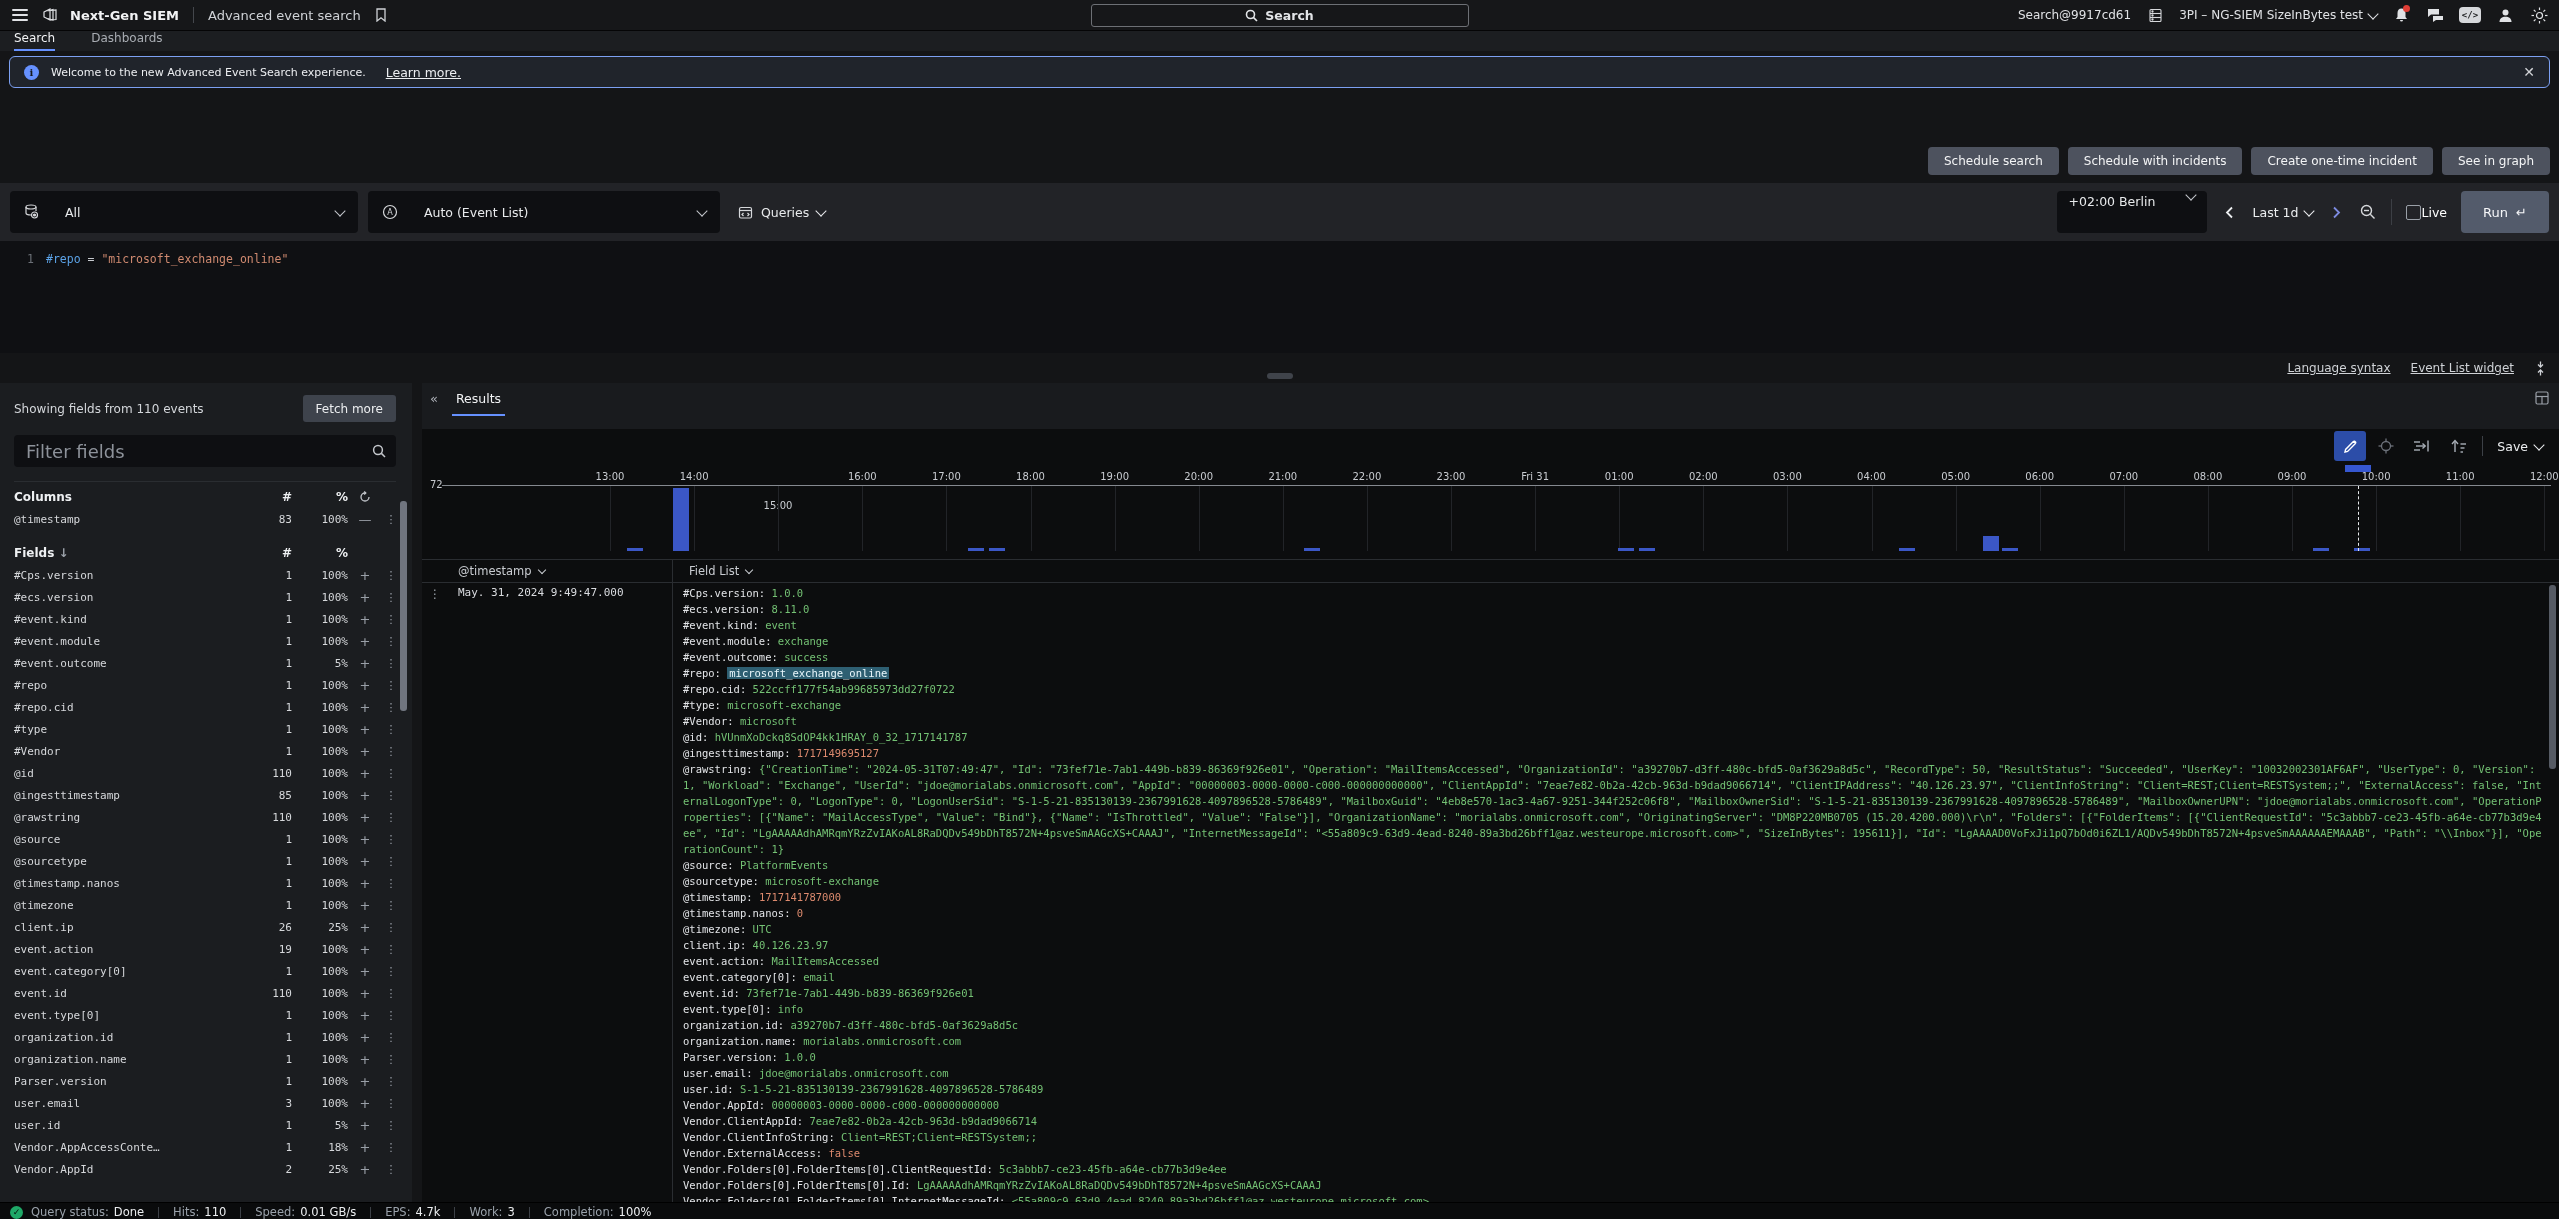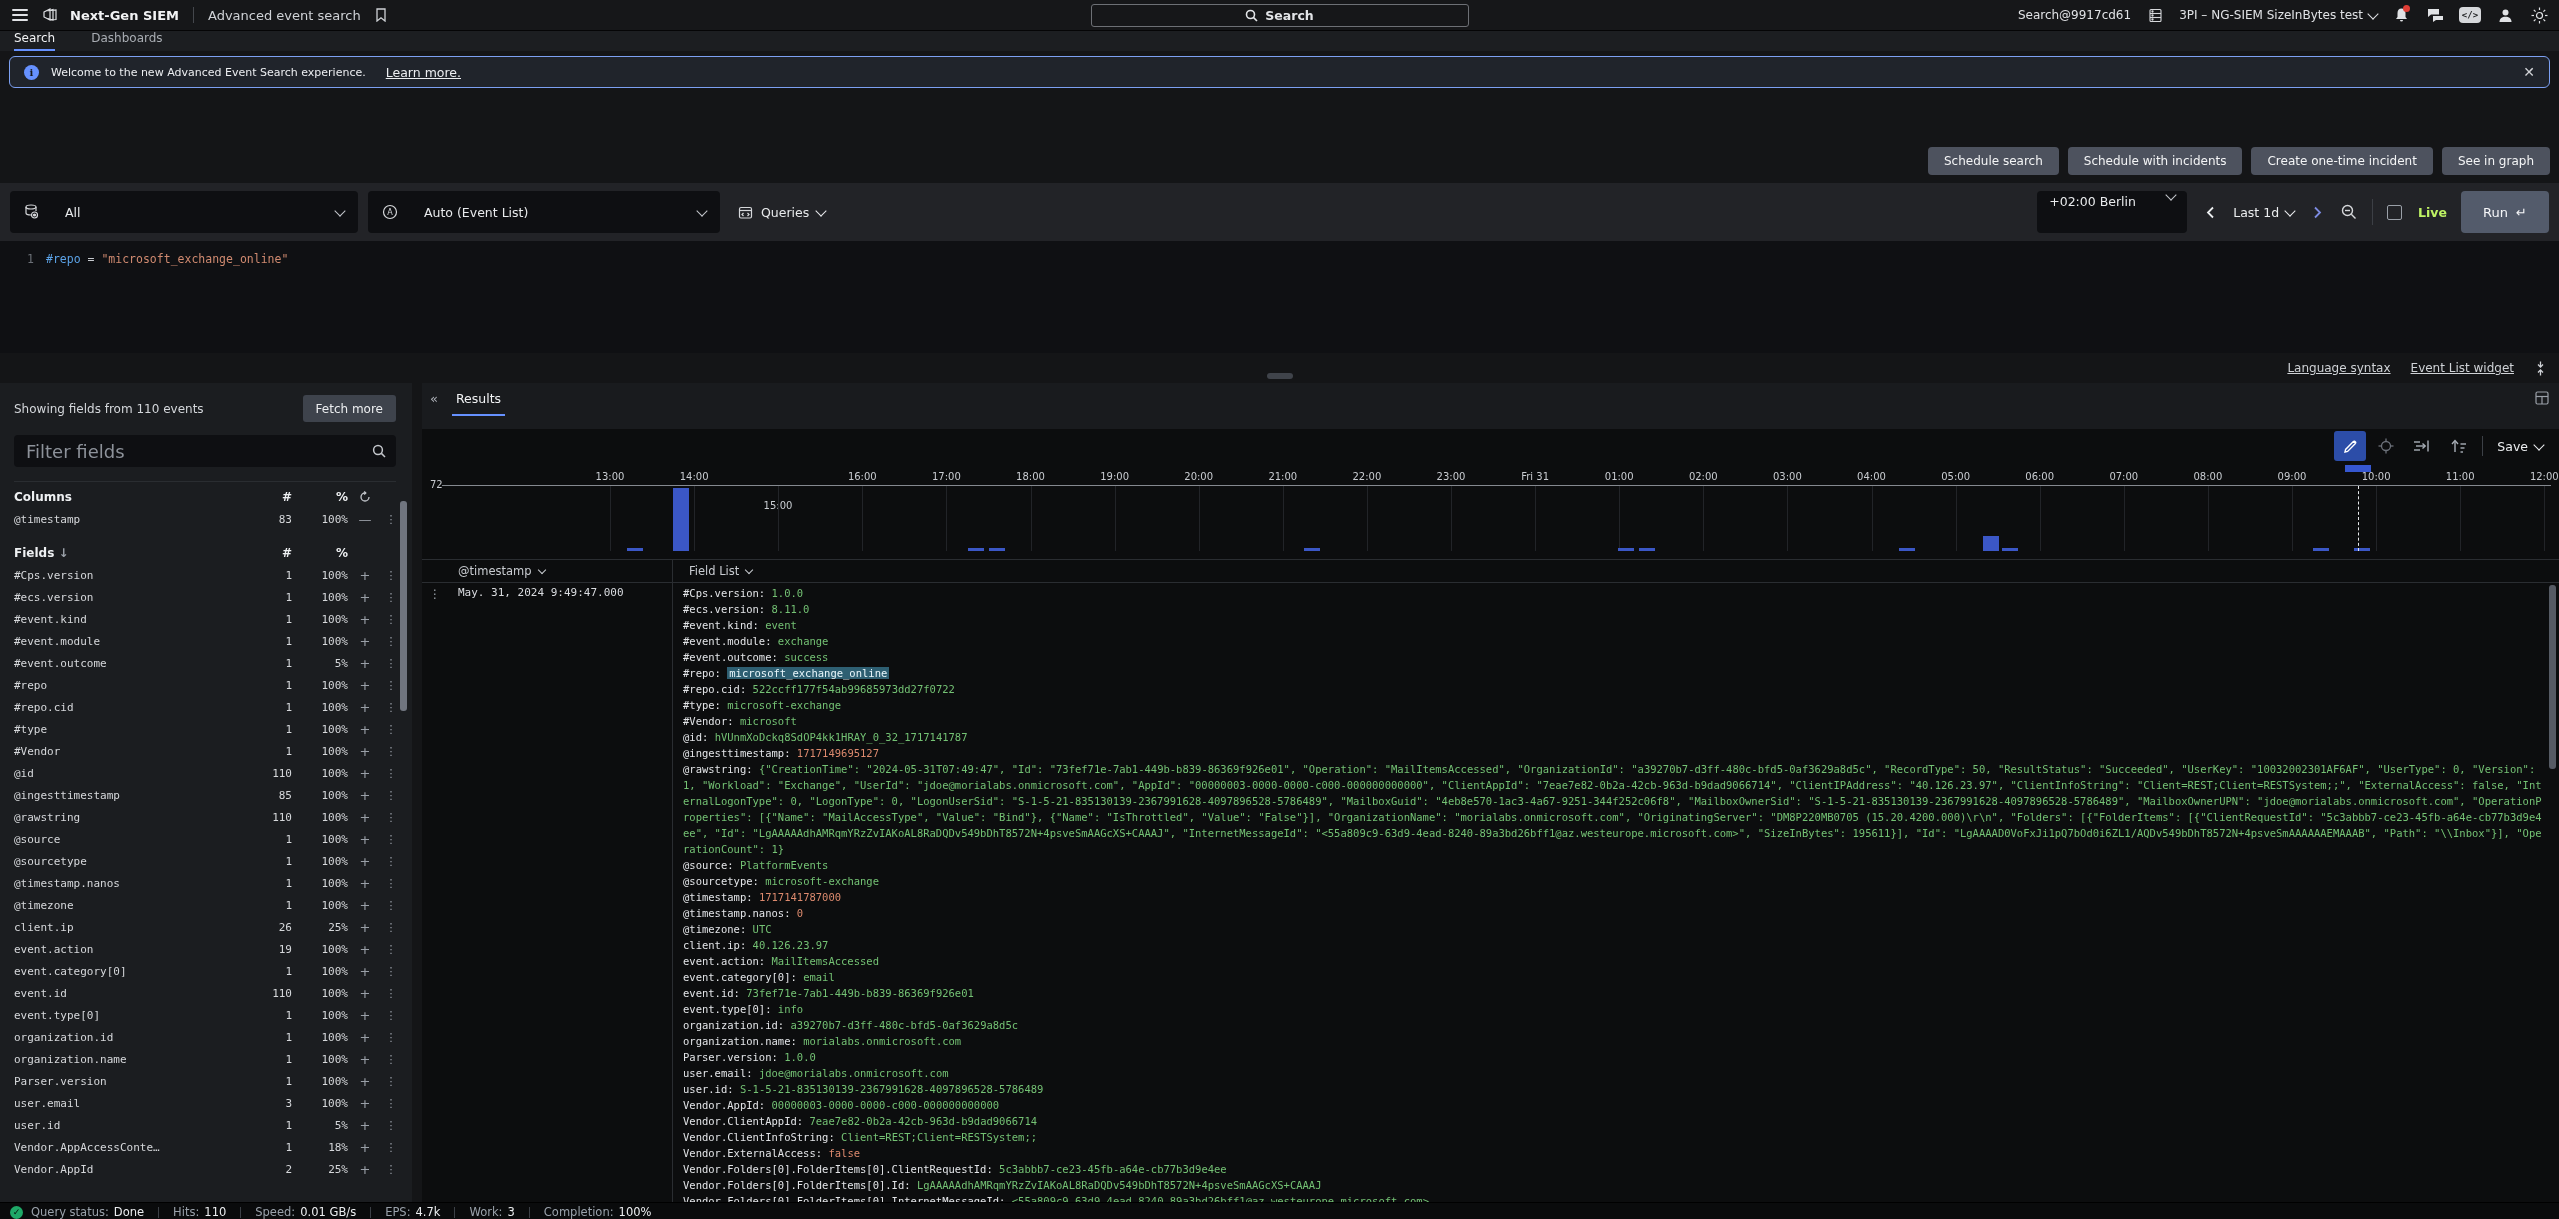--- a/index.html
+++ b/index.html
@@ -46,21 +46,21 @@
   .qselect .chev{margin-left:auto;color:#c4c7cc;}
   .qs-all{width:348px;}
   .qs-view{width:352px;}
   .queries-btn{display:flex;align-items:center;gap:8px;color:#e8eaec;font-size:12.5px;padding:0 8px;cursor:pointer;}
   .qright{margin-left:auto;display:flex;align-items:center;gap:14px;}
   .tzselect{width:150px;height:42px;background:#0e0f12;border-radius:4px;display:flex;align-items:flex-start;padding:3px 12px;gap:8px;box-sizing:border-box;font-size:12.5px;color:#e8eaec;cursor:pointer;}
   .tzselect .chev{margin-left:auto;color:#c4c7cc;}
   .navchev{display:flex;align-items:center;justify-content:center;width:18px;height:18px;cursor:pointer;}
   .range{display:flex;align-items:center;gap:7px;font-size:12.5px;color:#eceef0;cursor:pointer;}
   .vdiv{width:1px;height:26px;background:#3c3f45;}
-  .live{display:flex;align-items:center;gap:16px;font-size:12.5px;color:#bef264;cursor:pointer;font-weight:bold;}
+  .live{display:flex;align-items:center;gap:0;font-size:12.5px;color:#ffffff;cursor:pointer;}
   .livebox{width:13px;height:13px;border:1.5px solid #9aa0a8;border-radius:2px;background:transparent;}
   .runbtn{width:88px;height:42px;background:#535b6b;color:#f5f6f8;border:none;border-radius:4px;font-size:13px;font-family:inherit;display:flex;align-items:center;justify-content:center;gap:8px;cursor:pointer;}
   
   .editor{height:112px;background:#0f1013;padding:10px 0 0 0;box-sizing:border-box;}
   .ed-line{display:flex;white-space:pre;font-size:11.5px;line-height:16px;}
   .ed-num{width:34px;text-align:right;color:#6c7077;padding-right:12px;}
   .ed-field{color:#5ba2e6;}
   .ed-op{color:#c9ccd1;}
   .ed-str{color:#d08a70;}
   

